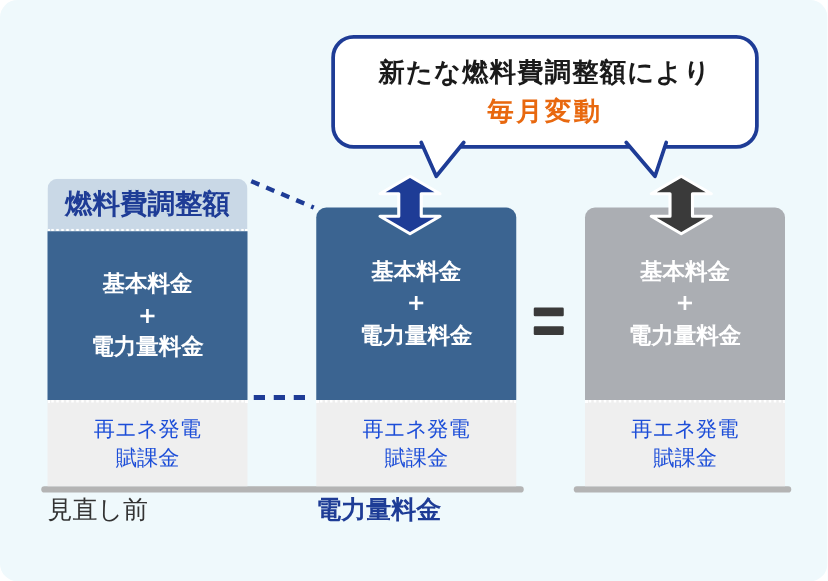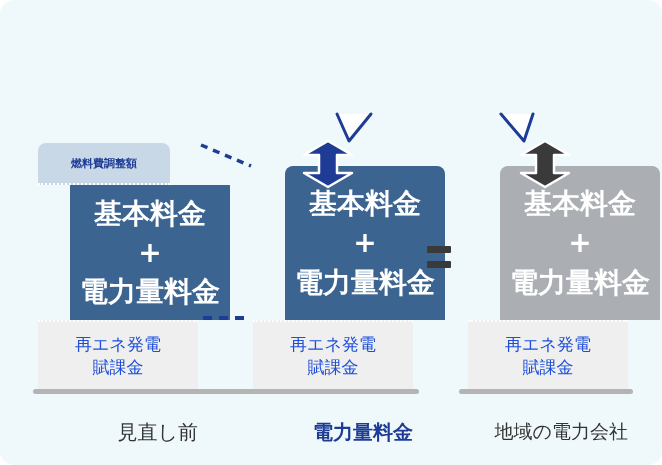--- a/index.html
+++ b/index.html
@@ -61,35 +61,34 @@
     left: 0; top: 0;
     width: 662px; height: 465px;
     z-index: 3;
     pointer-events: none;
   }
 
   
   .box { position: absolute; box-sizing: border-box; display: flex; flex-direction: column; align-items: center; justify-content: center; }
 
   .fuel-label {
-    left: 38px; top: 143px; width: 132px; height: 42px;
+    left: 38px; top: 143px; width: 160px; height: 42px;
     background: #c9d8e6;
     border-radius: 8px 8px 0 0;
     border-bottom: 2px dotted #ffffff;
-    font-size: 11px; font-weight: bold; color: #1e3c96;
+    font-size: 22px; font-weight: bold; color: #1e3c96;
     z-index: 2;
   }
   .main-box {
     width: 160px;
     color: #ffffff;
-    font-size: 28px; font-weight: bold;
+    font-size: 18px; font-weight: bold;
     line-height: 1.4;
     text-align: center;
     z-index: 2;
-    margin-left: 32px;
   }
   .main-before { left: 38px; top: 185px; height: 135px; background: #3b6491; }
   .main-after  { left: 253px; top: 166px; height: 154px; background: #3b6491; border-radius: 8px 8px 0 0; }
   .main-regional { left: 468px; top: 166px; height: 154px; background: #abaeb3; border-radius: 8px 8px 0 0; }
 
   .sub-box {
     width: 160px; height: 69px; top: 320px;
     background: #efefef;
     border-top: 2px dotted #ffffff;
     color: #1d4ed8;
@@ -109,23 +108,23 @@
     background: #b4b4b4;
     border-radius: 3px;
     z-index: 1;
   }
   .baseline-left { left: 33px; width: 386px; }
   .baseline-right { left: 459px; width: 174px; }
 
   
   .caption {
     position: absolute;
-    top: 419px;
+    top: 394px;
     width: 160px;
-    text-align: right;
+    text-align: left;
     font-size: 20px;
     color: #333333;
     z-index: 2;
     white-space: nowrap;
   }
   .caption-before { left: 38px; }
   .caption-after { left: 253px; font-weight: bold; color: #1e3c96; }
   .caption-regional { left: 468px; font-size: 19px; }
 
   
@@ -152,20 +151,24 @@
 </head>
 <body>
 
 <div class="stage">
 
   <svg class="dash-overlay" viewBox="0 0 662 465" xmlns="http://www.w3.org/2000/svg">
     <line x1="201" y1="145" x2="251" y2="166" stroke="#1e3c96" stroke-width="3.5" stroke-dasharray="7,6"></line>
     <line x1="203" y1="318" x2="250" y2="318" stroke="#1e3c96" stroke-width="4" stroke-dasharray="9,7"></line>
   </svg>
 
+  <div class="bubble">
+    <div class="bubble-line1">新たな燃料費調整額により</div>
+    <div class="bubble-line2">毎月変動</div>
+  </div>
   <svg class="bubble-tails" viewBox="0 0 230 45" xmlns="http://www.w3.org/2000/svg">
     <path d="M17,9 L29,36 L51,9" fill="#ffffff" stroke="#1e3c96" stroke-width="3" stroke-linejoin="round" stroke-linecap="round"></path>
     <path d="M181,9 L204,36 L213,9" fill="#ffffff" stroke="#1e3c96" stroke-width="3" stroke-linejoin="round" stroke-linecap="round"></path>
   </svg>
 
   <div class="box fuel-label">燃料費調整額</div>
   <div class="box main-box main-before">
     <span>基本料金</span>
     <span>+</span>
     <span>電力量料金</span>
@@ -205,15 +208,14 @@
   </svg>
   <svg class="arrow-icon arrow-gray" viewBox="0 0 52 50" xmlns="http://www.w3.org/2000/svg">
     <polygon points="26,2 2,16 17,16 17,34 2,34 26,48 50,34 35,34 35,16 50,16" fill="#3a3a3a" stroke="#ffffff" stroke-width="2.5" stroke-linejoin="round"></polygon>
   </svg>
 
   <div class="baseline baseline-left"></div>
   <div class="baseline baseline-right"></div>
 
   <div class="caption caption-before">見直し前</div>
   <div class="caption caption-after">電力量料金</div>
-  <div class="caption caption-regional">地域の電力会社</div>
 
 </div>
 
 </body></html>

